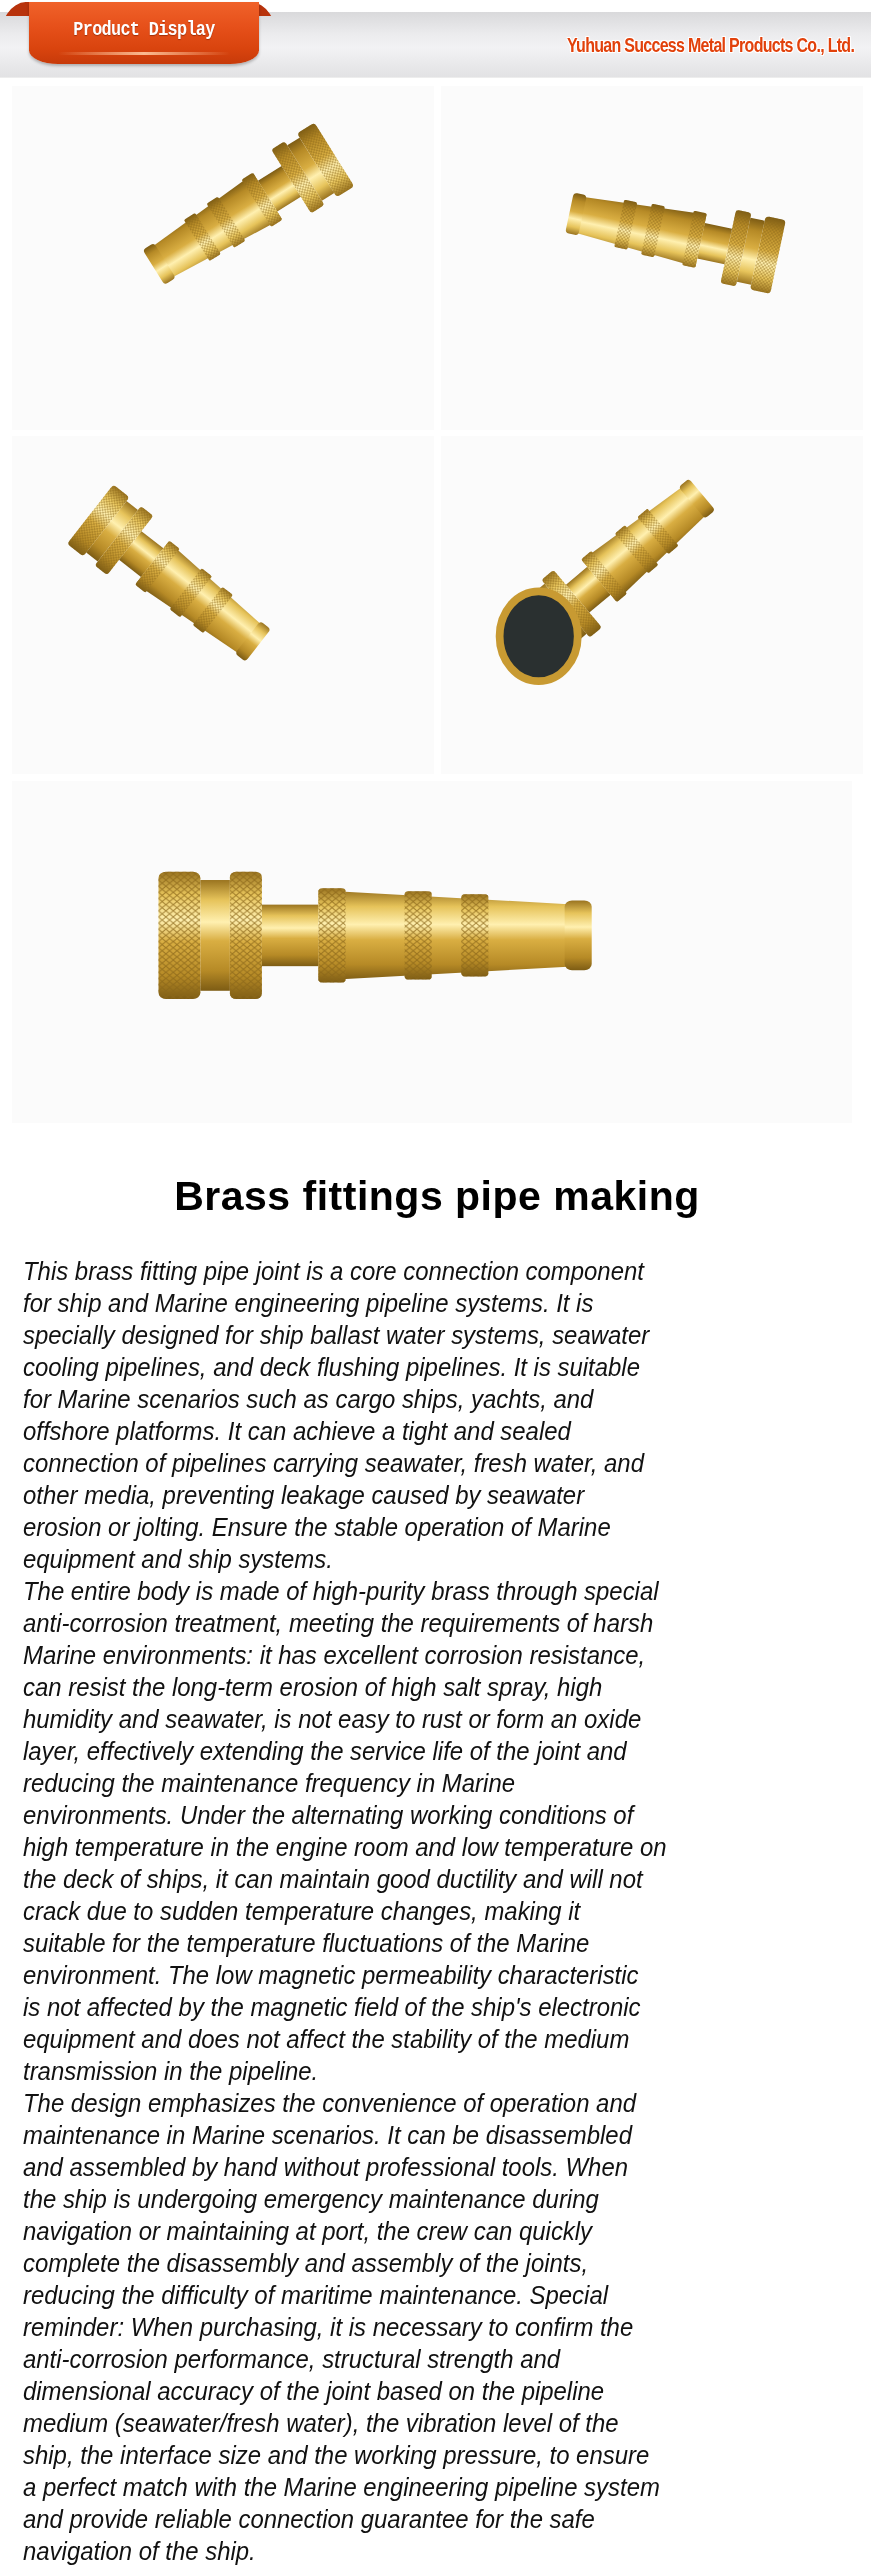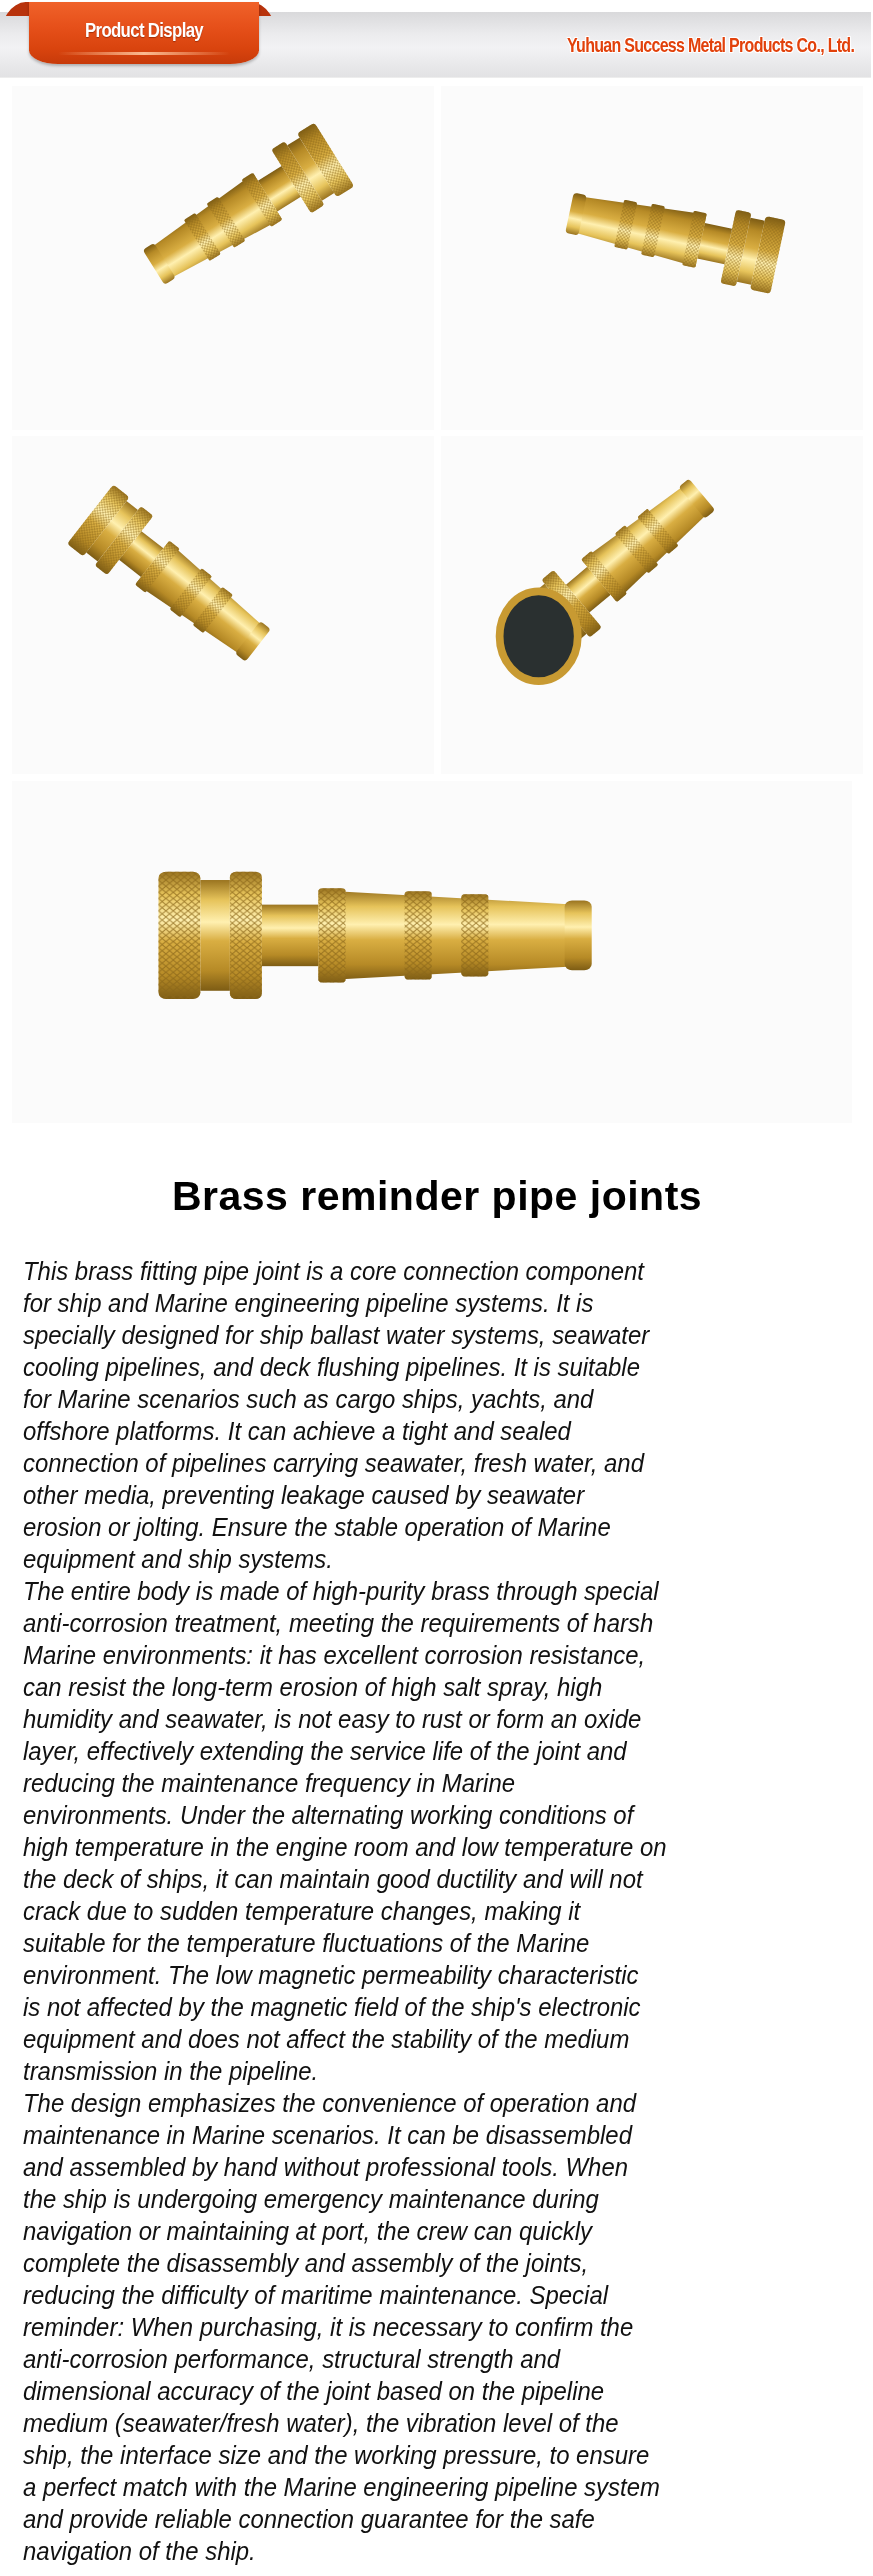--- a/index.html
+++ b/index.html
@@ -11,21 +11,21 @@
   .header-bar { position: absolute; left: 0; top: 11.7px; width: 871px; height: 65px;
     background: linear-gradient(#d9d9db 0%, #ececee 35%, #f2f2f4 55%, #e2e2e4 100%);
     border-bottom: 1px solid #ededed; }
   .ribbon-fold-l { position: absolute; left: 9.8px; top: 2px; width: 29px; height: 13.7px;
     background: #b8330c; border-radius: 11.7px 0 0 0; transform: skewX(-30deg); }
   .ribbon-fold-r { position: absolute; left: 238px; top: 2px; width: 29px; height: 13.7px;
     background: #b8330c; border-radius: 0 11.7px 0 0; transform: skewX(30deg); }
   .ribbon { position: absolute; left: 29px; top: 2px; width: 230px; height: 62px;
     background: linear-gradient(#f0622a 0%, #e6501a 40%, #d9440e 75%, #c73a0a 100%);
     border-radius: 0 0 29px 29px / 0 0 13.7px 13.7px;
-    box-shadow: 0 2px 2.9px rgba(0,0,0,0.25); }
+    box-shadow: 0 2px 2.9px rgba(0,0,0,0.25); font-family: Liberation Mono, monospace; }
   .ribbon::after { content: ""; position: absolute; left: 29px; right: 29px; bottom: 8.8px; height: 2.9px;
     background: linear-gradient(90deg, rgba(255,190,150,0), rgba(255,200,160,0.9), rgba(255,190,150,0)); border-radius: 2px; }
   .ribbon-text { position: absolute; left: 0; right: 0; top: 15.6px; text-align: center;
     color: #ffffff; font-weight: bold; font-size: 20.5px; letter-spacing: -0.8px;
     transform: scaleX(0.82); text-shadow: 0 1px 1px rgba(120,30,0,0.6); }
   .company { position: absolute; right: 19.5px; top: 33px; color: #e2410b; font-weight: bold;
     font-size: 20.5px; letter-spacing: -0.9px; transform-origin: right center; transform: scaleX(0.78);
     text-shadow: -1px -1px 0 #fff, 1px -1px 0 #fff, -1px 1px 0 #fff, 1px 1px 0 #fff, 0 0 2.9px #fff; white-space: nowrap; }
 
   
@@ -121,21 +121,21 @@
   </svg>
 </div>
 <div class="panel p5">
   <svg width="840" height="342" viewBox="0 0 860 350">
     <g transform="translate(150,158) scale(1.26,1.05)">
         <use href="#nozzle"></use>
       </g>
   </svg>
 </div>
 
-<h1 class="title" style="margin:0">Brass reminder pipe joints</h1>
+<h1 class="title" style="margin:0">Brass fittings pipe making</h1>
 
 <div class="body-text">
   <div class="line">This brass fitting pipe joint is a core connection component</div>
   <div class="line">for ship and Marine engineering pipeline systems. It is</div>
   <div class="line">specially designed for ship ballast water systems, seawater</div>
   <div class="line">cooling pipelines, and deck flushing pipelines. It is suitable</div>
   <div class="line">for Marine scenarios such as cargo ships, yachts, and</div>
   <div class="line">offshore platforms. It can achieve a tight and sealed</div>
   <div class="line">connection of pipelines carrying seawater, fresh water, and</div>
   <div class="line">other media, preventing leakage caused by seawater</div>

